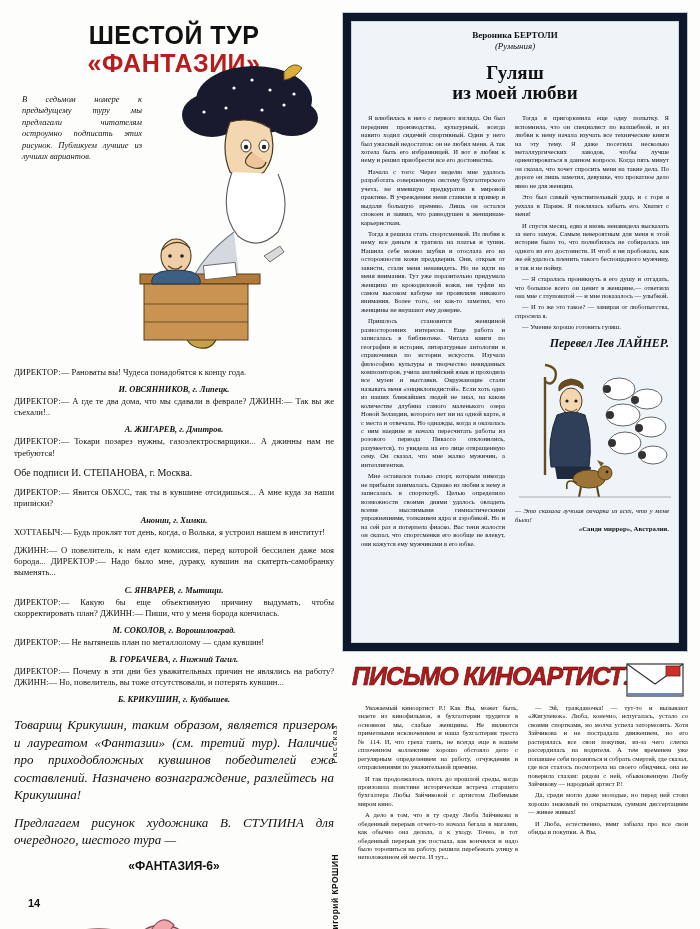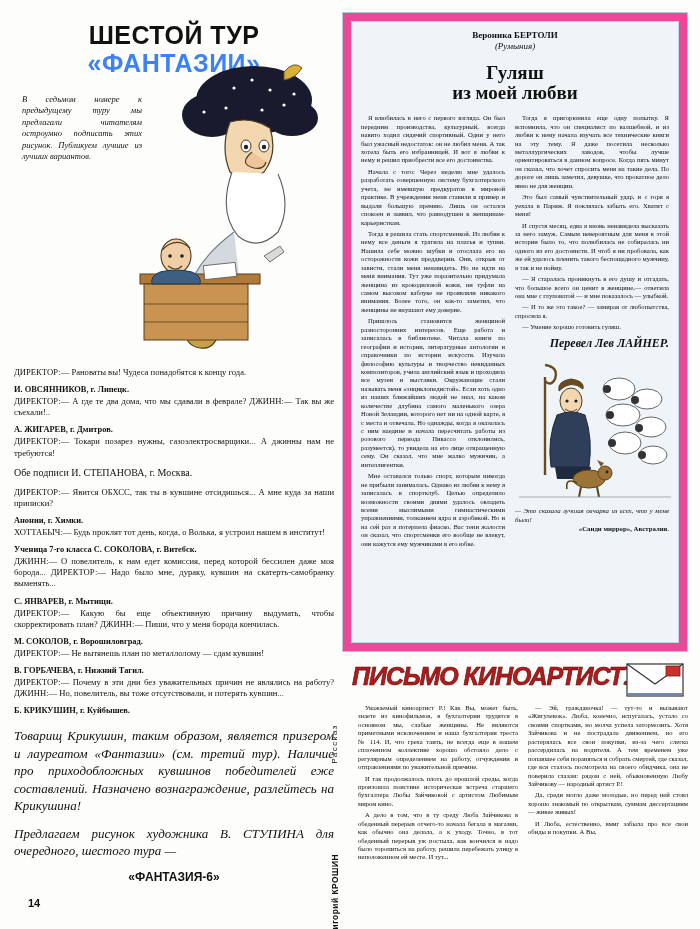--- a/index.html
+++ b/index.html
@@ -39,21 +39,21 @@
     font-size: 25px;
     letter-spacing: 0.5px;
     color: #111;
     line-height: 1.05;
   }
   .title-sub {
     font-family: "Liberation Sans", sans-serif;
     font-weight: bold;
     font-size: 25px;
     letter-spacing: 0.5px;
-    color: #3b82f6;
+    color: #b91c1c;
     line-height: 1.1;
     margin-top: 2px;
   }
   .intro {
     width: 120px;
     font-size: 8.5px;
     font-style: italic;
     line-height: 1.35;
     text-align: justify;
     margin-top: 16px;
@@ -72,21 +72,22 @@
     top: 355px;
     width: 320px;
     font-size: 8.6px;
     line-height: 1.3;
   }
   .joke {
     margin-bottom: 7px;
     text-align: justify;
   }
   .sign {
-    text-align: left;
+    text-align: center;
+    font-style: italic;
     font-weight: bold;
     font-size: 8.4px;
     margin-top: 2px;
   }
   .credit-center {
     font-weight: normal;
     font-size: 10px;
     margin: 4px 0 8px 0;
   }
   .note-block {
@@ -121,21 +122,21 @@
     position: absolute;
     left: 342px;
     top: 12px;
     width: 346px;
     height: 905px;
   }
   .story-box {
     position: relative;
     width: 346px;
     height: 640px;
-    background: #ec4899;
+    background: #0f172a;
     border: 1px solid #b9cbd6;
     box-sizing: border-box;
   }
   .story-inner {
     position: absolute;
     left: 8px;
     top: 8px;
     right: 8px;
     bottom: 8px;
     background: #eef4f7;
@@ -346,21 +347,20 @@
 ДЖИНН:— Так вы же съехали!..</div>
       <div class="sign">А. ЖИГАРЕВ, г. Дмитров.</div>
 
       <div class="joke">ДИРЕКТОР:— Токари позарез нужны, газоэлектросварщики... А джинны нам не требуются!</div>
       <div class="credit-center">Обе подписи И. СТЕПАНОВА, г. Москва.</div>
 
       <div class="joke">ДИРЕКТОР:— Явится ОБХСС, так ты в кувшине отсидишься... А мне куда за наши приписки?</div>
       <div class="sign">Анонии, г. Химки.</div>
 
       <div class="joke">ХОТТАБЫЧ:— Будь проклят тот день, когда, о Волька, я устроил нашем в институт!</div>
-      <div class="sign">Ученица 7-го класса С. СОКОЛОВА, г. Витебск.</div>
 
       <div class="joke">ДЖИНН:— О повелитель, к нам едет комиссия, перед которой бессилен даже моя борода...
 ДИРЕКТОР:— Надо было мне, дураку, кувшин на скатерть-самобранку выменять...</div>
       <div class="sign">С. ЯНВАРЕВ, г. Мытищи.</div>
 
       <div class="joke">ДИРЕКТОР:— Какую бы еще объективную причину выдумать, чтобы скорректировать план?
 ДЖИНН:— Пиши, что у меня борода кончилась.</div>
       <div class="sign">М. СОКОЛОВ, г. Ворошиловград.</div>
 
       <div class="joke">ДИРЕКТОР:— Не вытянешь план по металлолому — сдам кувшин!</div>

